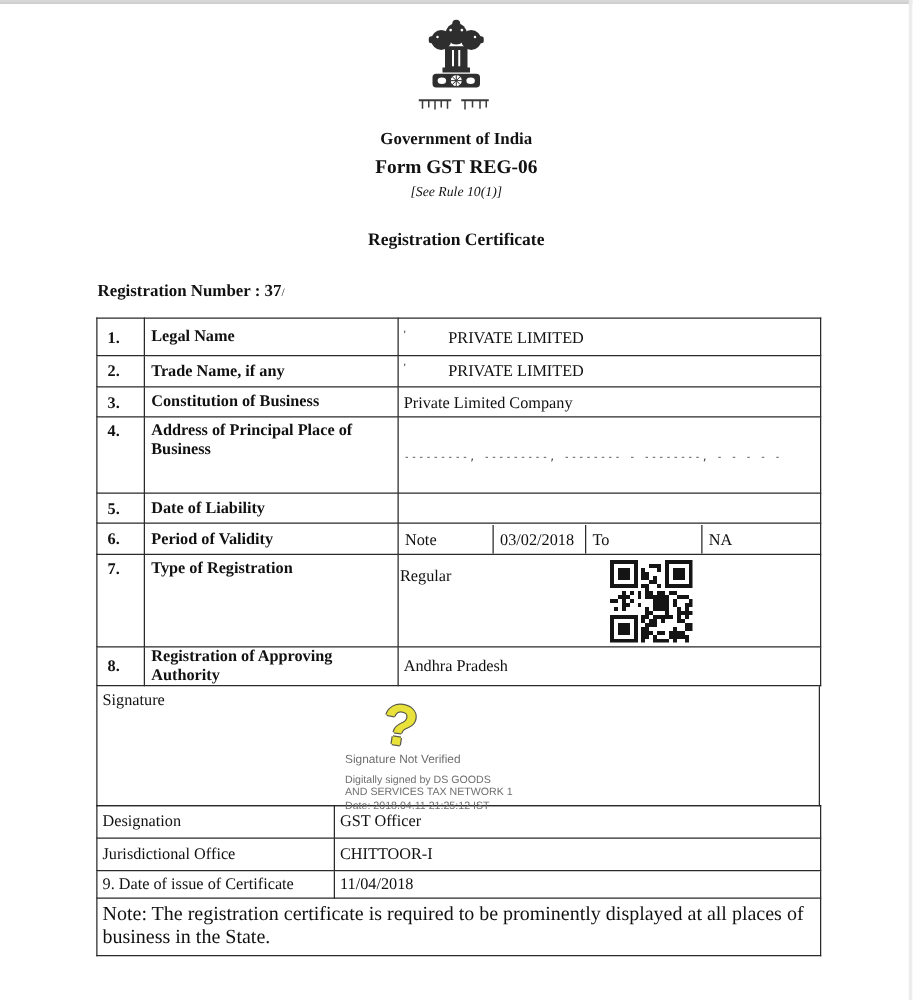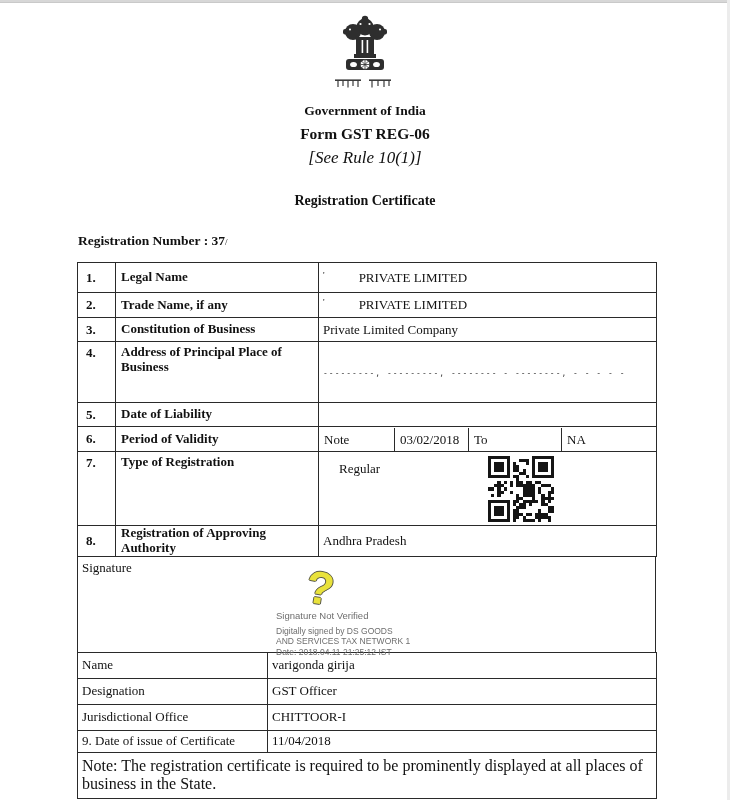--- a/index.html
+++ b/index.html
@@ -14,21 +14,21 @@
     background:#ececec; }
 
   
   .emblem-wrap { margin:12px auto 0; width:90px; text-align:center; }
   .emblem-wrap svg { display:block; margin:0 auto; }
   .motto { margin-top:2px; }
   .sr { font-size:0; color:transparent; position:absolute; }
 
   .h-govt  { margin-top:13px; text-align:center; font-weight:bold; font-size:13.5px; }
   .h-form  { margin-top:6px;  text-align:center; font-weight:bold; font-size:15.5px; }
-  .h-rule  { margin-top:5px;  text-align:center; font-style:italic; font-size:17px; }
+  .h-rule  { margin-top:5px;  text-align:center; font-style:italic; font-size:11px; }
   .h-title { margin-top:25px; text-align:center; font-weight:bold; font-size:14px; }
 
   .regnum { margin:24px 0 0 78px; font-weight:bold; font-size:13.5px; }
   .regnum .artifact { font-size:9px; font-weight:normal; }
 
   
   .doc { margin:13px 0 0 77px; width:579px; }
   table { border-collapse:collapse; table-layout:fixed; width:579px;
     font-size:13px; }
   td { border:1px solid #2a2a2a; vertical-align:middle; overflow:hidden; }
@@ -45,21 +45,21 @@
 
   .pv-cell { padding:0 !important; }
   .pv { display:flex; height:23px; line-height:23px; }
   .pv span { padding-left:5px; }
   .pv .pv-a { width:75px; }
   .pv .pv-b { width:74px; border-left:1px solid #2a2a2a; }
   .pv .pv-c { width:93px; border-left:1px solid #2a2a2a; }
   .pv .pv-d { flex:1;     border-left:1px solid #2a2a2a; }
 
   .type-cell { position:relative; }
-  .type-cell .type-val { position:absolute; left:20px; top:9px; }
+  .type-cell .type-val { position:absolute; left:1px; top:9px; }
   .qr { position:absolute; left:169px; top:4px; width:66px; height:66px; }
 
   
   .sigbox { position:relative; width:579px; height:96px;
     border-left:1px solid #2a2a2a; border-right:1px solid #2a2a2a;
     border-bottom:1px solid #2a2a2a; }
   .sig-label { position:absolute; left:4px; top:3px; font-size:13px; }
   .digsig { position:absolute; left:198px; top:13px;
     font-family:"Liberation Sans","DejaVu Sans",sans-serif; color:#6e6e6e; }
   .digsig .dl1 { font-size:9.5px; margin-bottom:5px;margin-top:40px; }
@@ -350,24 +350,20 @@
     </div>
     <div class="qmark">?</div>
   </div>
 
   <table class="officer">
     <colgroup>
         <col style="width:190px">
         <col style="width:389px">
       </colgroup>
     <tbody>
-        <tr style="height:26px">
-      <td class="o-label">Name</td>
-      <td class="o-value">varigonda girija</td>
-    </tr>
     <tr style="height:26px">
       <td class="o-label">Designation</td>
       <td class="o-value">GST Officer</td>
     </tr>
     <tr style="height:26px">
       <td class="o-label">Jurisdictional Office</td>
       <td class="o-value">CHITTOOR-I</td>
     </tr>
     <tr style="height:22px">
       <td class="o-label">9. Date of issue of Certificate</td>

